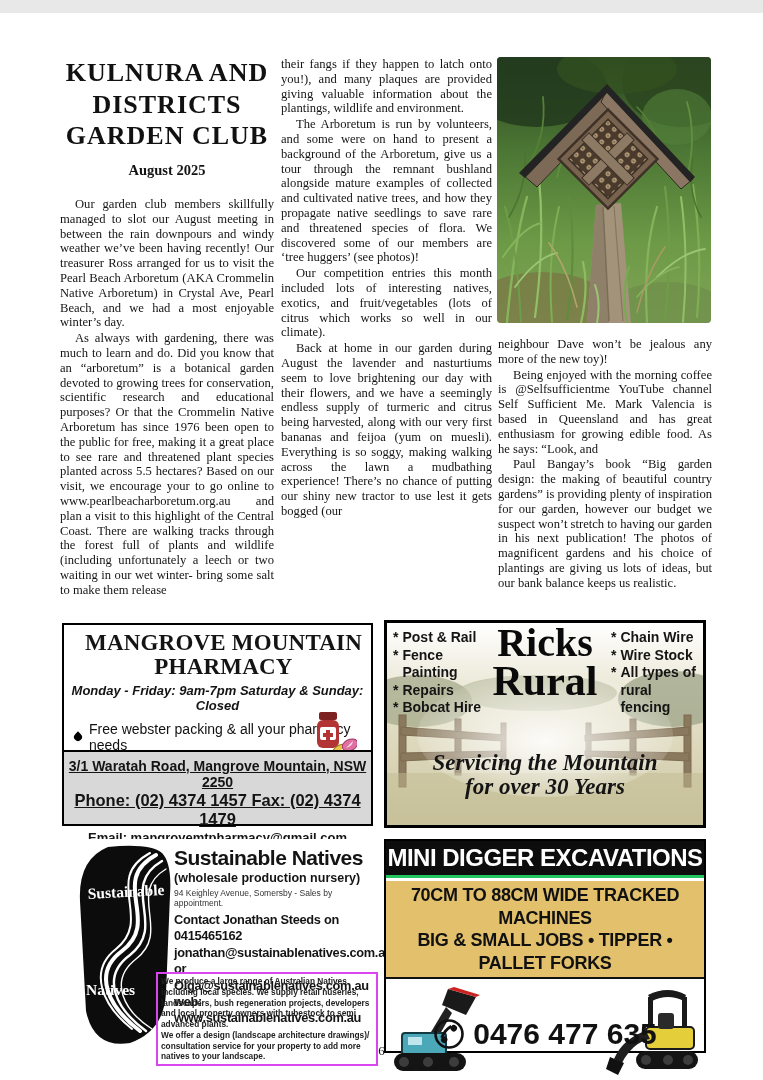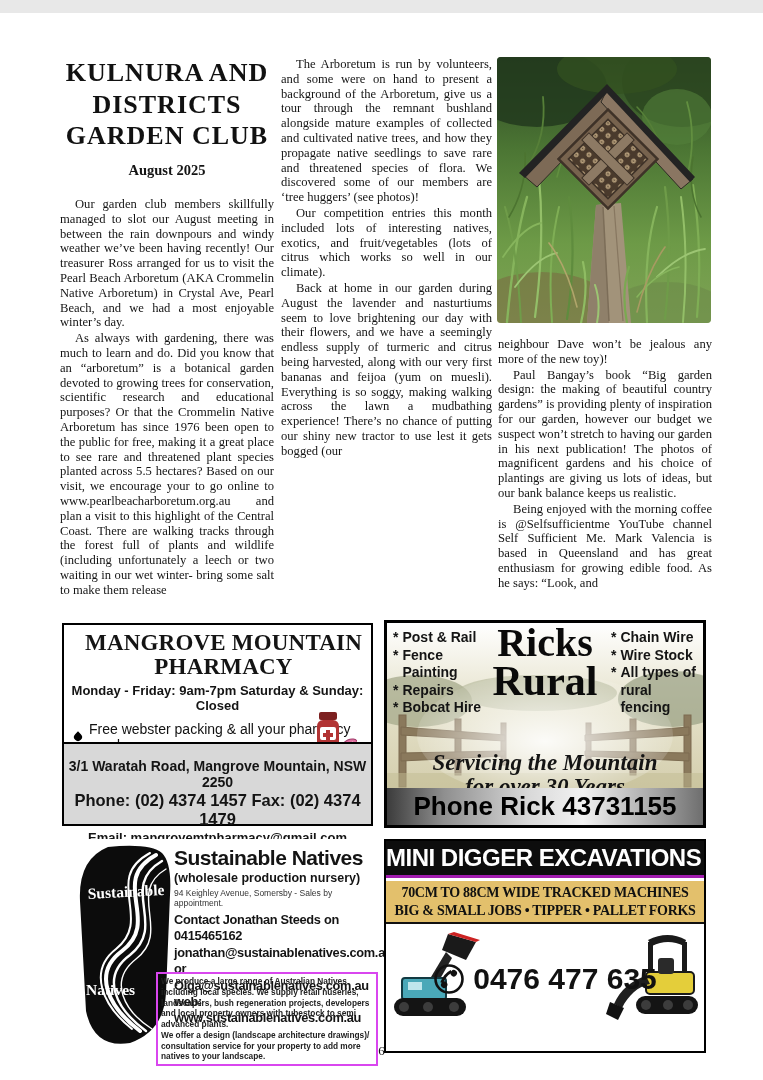--- a/index.html
+++ b/index.html
@@ -24,29 +24,29 @@
   .photo{position:absolute;left:497px;top:44px;width:214px;height:266px;border-radius:4px;overflow:hidden;}
 
   
   .ad{position:absolute;background:#fff;box-sizing:border-box;
       font-family:"Liberation Sans",sans-serif;}
 
   
   .ad-pharmacy{left:62px;top:610px;width:311px;height:203px;border:2px solid #000;}
   .ph-title{font-family:"Liberation Serif",serif;font-weight:700;font-size:23px;
             line-height:1.05;text-align:center;margin-top:6px;letter-spacing:.2px;padding-left:12px;}
-  .ph-hours{font-weight:700;font-size:13px;text-align:center;margin-top:4px;}
+  .ph-hours{font-style:italic;font-weight:700;font-size:13px;text-align:center;margin-top:4px;}
   .ph-bullets{margin:8px 0 0 10px;position:relative;}
   .ph-row{display:flex;align-items:center;gap:7px;font-size:14px;font-weight:400;
           margin-bottom:6px;color:#111;}
   .drop{width:8px;height:8px;background:#000;border-radius:0 50% 50% 50%;
         transform:rotate(45deg);flex:0 0 auto;}
   .ph-pill{position:absolute;right:14px;top:150px;}
   .ph-footer{position:absolute;left:0;right:0;bottom:0;height:66px;background:#d8d8d8;
-             border-top:2px solid #000;text-align:center;padding-top:14px;}
+             border-top:2px solid #000;text-align:center;padding-top:6px;text-decoration:underline;}
   .ph-addr{font-weight:700;font-size:14px;}
   .ph-phone{font-weight:700;font-size:16.5px;margin-top:1px;}
   .ph-email{font-weight:700;font-size:13px;margin-top:1px;}
 
   
   .ad-ricks{left:384px;top:607px;width:322px;height:208px;border:3px solid #000;overflow:hidden;}
   .rk-bg{position:absolute;inset:0;}
   .rk-content{position:relative;z-index:1;height:100%;}
   .rk-left{position:absolute;left:6px;top:6px;width:92px;font-weight:700;font-size:14px;line-height:1.25;}
   .rk-right{position:absolute;right:4px;top:6px;width:88px;font-weight:700;font-size:14px;line-height:1.25;}
@@ -72,27 +72,27 @@
   .sn-title{font-weight:700;font-size:21px;letter-spacing:-.5px;line-height:1;}
   .sn-sub{font-weight:700;font-size:12.5px;margin-top:3px;}
   .sn-addr{font-size:8.5px;color:#333;margin-top:3px;font-weight:400;}
   .sn-contact{font-weight:700;font-size:12.8px;line-height:1.28;margin-top:4px;letter-spacing:-.3px;}
   .sn-desc{position:absolute;left:94px;top:133px;width:212px;border:2px solid #d946ef;
            padding:2px 3px;font-weight:700;font-size:8.3px;line-height:1.3;color:#222;}
   .sn-desc p{margin:0;}
 
   
   .ad-md{left:384px;top:826px;width:322px;height:214px;border:2px solid #000;background:#fff;}
-  .md-header{background:#0d0d0d;color:#fff;padding:4px 0 5px 0;
-             border-bottom:3px solid #a21caf;}
+  .md-header{background:#0d0d0d;color:#fff;text-align:center;padding:4px 0 5px 0;
+             border-bottom:3px solid #22c55e;}
   .md-title{font-weight:700;font-size:24px;letter-spacing:-.5px;line-height:1.05;}
   .md-sub{font-weight:700;font-size:13.5px;letter-spacing:-.3px;margin-top:1px;}
   .md-band{background:#e3c06c;border-top:3px solid #fff;border-bottom:2px solid #111;
            text-align:center;padding:3px 0;color:#111;}
-  .md-band div{font-weight:700;font-size:14px;letter-spacing:-.3px;line-height:1.25;font-family:Liberation Serif, serif;}
+  .md-band div{font-weight:700;font-size:18px;letter-spacing:-.3px;line-height:1.25;}
   .md-bottom{position:relative;height:103px;}
   .md-phone{position:absolute;left:0;right:0;top:38px;text-align:center;font-weight:700;
             font-size:30px;letter-spacing:0;color:#111;display:flex;align-items:center;
             justify-content:center;gap:8px;}
   .md-loader{position:absolute;left:4px;top:6px;}
   .md-exc{position:absolute;right:2px;top:4px;}
 
   
   .pageno{position:absolute;left:0;right:0;top:1030px;text-align:center;font-size:13px;}
 </style>
@@ -109,20 +109,21 @@
     </div>
     <div class="date">August 2025</div>
   </div>
 
   <div class="col col1">
     <p class="indent">Our garden club members skillfully managed to slot our August meeting in between the rain downpours and windy weather we’ve been having recently! Our treasurer Ross arranged for us to visit the Pearl Beach Arboretum (AKA Crommelin Native Arboretum) in Crystal Ave, Pearl Beach, and we had a most enjoyable winter’s day.</p>
     <p class="indent">As always with gardening, there was much to learn and do.  Did you know that an “arboretum” is a botanical garden devoted to growing trees for conservation, scientific research and educational purposes?  Or that the Crommelin Native Arboretum has since 1976 been open to the public for free, making it a great place to see rare and threatened plant species planted across 5.5 hectares?  Based on our visit, we encourage your to go online to www.pearlbeacharboretum.org.au and plan a visit to this highlight of the Central Coast.  There are walking tracks through the forest full of plants and wildlife (including unfortunately a leech or two waiting in our wet winter- bring some salt to make them release</p>
   </div>
 
   <div class="col col2">
+    <p>their fangs if they happen to latch onto you!), and many plaques are provided giving valuable information about the plantings, wildlife and environment.</p>
     <p class="indent">The Arboretum is run by volunteers, and some were on hand to present a background of the Arboretum, give us a tour through the remnant bushland alongside mature examples of collected and cultivated native trees, and how they propagate native seedlings to save rare and threatened species of flora.  We discovered some of our members are ‘tree huggers’ (see photos)!</p>
     <p class="indent">Our competition entries this month included lots of interesting natives, exotics, and fruit/vegetables (lots of citrus which works so well in our climate).</p>
     <p class="indent">Back at home in our garden during August the lavender and nasturtiums seem to love brightening our day with their flowers, and we have a seemingly endless supply of turmeric and citrus being harvested, along with our very first bananas and feijoa (yum on muesli). Everything is so soggy, making walking across the lawn a mudbathing experience!   There’s no chance of putting our shiny new tractor to use lest it gets bogged (our</p>
   </div>
 
   <div class="photo">
     <svg width="214" height="266" viewBox="0 0 214 266" xmlns="http://www.w3.org/2000/svg">
       <defs>
         <linearGradient id="bgG" x1="0" y1="0" x2="0" y2="1">
           <stop offset="0" stop-color="#2c4623"></stop>
@@ -191,22 +192,22 @@
       <g stroke-linecap="round" fill="none">
         <path d="M84,266 Q92,230 86,205" stroke="#8fbc63" stroke-width="2.2"></path>
         <path d="M130,266 Q124,235 132,210" stroke="#7aa951" stroke-width="2.2"></path>
         <path d="M100,266 Q104,245 98,228" stroke="#9cc573" stroke-width="2"></path>
       </g>
     </svg>
   </div>
 
   <div class="col col3">
     <p>neighbour Dave won’t be jealous any more of the new toy)!</p>
+    <p class="indent">Being enjoyed with the morning coffee is @Selfsufficientme YouTube channel Self Sufficient Me.  Mark Valencia is based in Queensland and has great enthusiasm for growing edible food. As he says: “Look, and</p>
     <p class="indent">Paul Bangay’s book “Big garden design: the making of beautiful country gardens” is providing plenty of inspiration for our garden, however our budget we suspect won’t stretch to having our garden in his next publication! The photos of magnificent gardens and his choice of plantings are giving us lots of ideas, but our bank balance keeps us realistic.</p>
-    <p class="indent">Being enjoyed with the morning coffee is @Selfsufficientme YouTube channel Self Sufficient Me.  Mark Valencia is based in Queensland and has great enthusiasm for growing edible food. As he says: “Look, and</p>
   </div>
 
   <div class="ad ad-pharmacy">
     <div class="ph-title">
       <div>MANGROVE MOUNTAIN</div>
       <div>PHARMACY</div>
     </div>
     <div class="ph-hours">Monday - Friday: 9am-7pm   Saturday &amp; Sunday: Closed</div>
     <div class="ph-bullets">
       <div class="ph-row">
@@ -311,21 +312,20 @@
           </div>
         <div class="rk-item">
             <span class="star">*</span>
             <span>All types of rural fencing</span>
           </div>
       </div>
       <div class="rk-tag">
         <div>Servicing the Mountain</div>
         <div>for over 30 Years</div>
       </div>
-      <div class="rk-phone">Phone Rick 43731155</div>
     </div>
   </div>
 
   <div class="ad ad-sn">
     <svg class="sn-logo" width="94" height="204" viewBox="0 0 94 204" xmlns="http://www.w3.org/2000/svg">
       <path d="M30,4 Q72,0 84,10 Q94,20 92,52 L88,150 Q86,188 52,200 Q16,206 8,168 L2,58 Q0,16 30,4 Z" fill="#0c0c0c"></path>
       <g stroke="#ffffff" fill="none" stroke-linecap="round">
         <path d="M78,12 C30,38 84,78 44,108 C14,130 30,164 62,188" stroke-width="4"></path>
         <path d="M84,18 C40,44 90,82 52,112 C22,134 38,166 68,188" stroke-width="2.4"></path>
         <path d="M72,10 C24,36 76,76 38,106 C10,128 24,162 54,186" stroke-width="2"></path>

